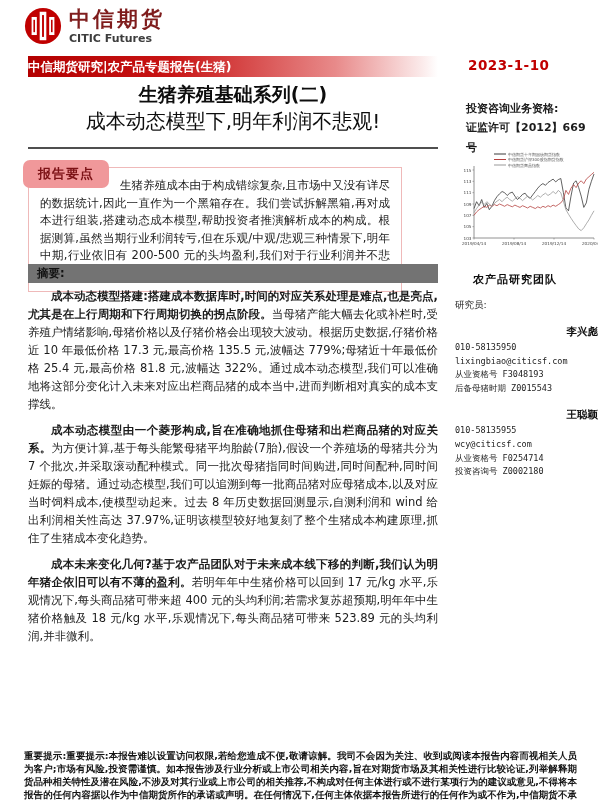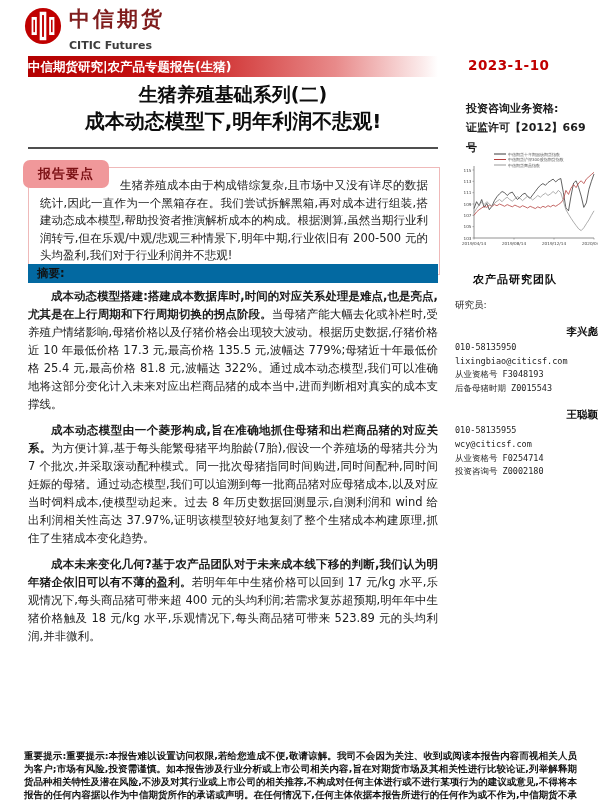--- a/index.html
+++ b/index.html
@@ -4,42 +4,42 @@
 <style>
   * { margin:0; padding:0; box-sizing:border-box; }
   body { background:#888; font-family:"DejaVu Sans", sans-serif; }
   .page { position:relative; width:600px; height:800px; background:#ffffff; overflow:hidden; margin:0 auto;
           font-family:"DejaVu Sans", sans-serif; color:#1a1a1a; }
 
   
   .logo-block { position:absolute; left:24px; top:7px; display:flex; align-items:flex-start; }
   .logo-text { margin-left:7px; }
   .logo-cn { font-size:21px; font-weight:bold; color:#7f1d1d; letter-spacing:3px; line-height:1.15; }
-  .logo-en { font-size:11px; font-weight:bold; color:#3d3d3d; margin-top:8px; }
+  .logo-en { font-size:11px; font-weight:bold; color:#3d3d3d; margin-top:1px; }
 
   
   .banner { position:absolute; left:28px; top:56px; width:410px; height:21px;
             background:linear-gradient(90deg,#b30000 0%,#c81414 35%,#e88a8a 75%,#fbeaea 96%,#fff 100%);
             color:#fff; font-size:12.5px; font-weight:bold; line-height:21px; }
   .report-date { position:absolute; left:468px; top:57px; color:#c00000; font-weight:bold; font-size:13.5px; letter-spacing:0.5px; }
 
   .title1 { position:absolute; left:28px; top:82px;  width:410px; text-align:center; font-size:19px; font-weight:bold; color:#0d0d0d; }
-  .title2 { position:absolute; left:28px; top:108px; width:410px; text-align:center; font-size:20px; font-weight:bold; color:#0d0d0d; }
+  .title2 { position:absolute; left:28px; top:108px; width:410px; text-align:center; font-size:20px; font-weight:normal; color:#0d0d0d; }
   .qualification { position:absolute; left:466px; top:99px; font-size:11px; font-weight:bold; line-height:1.75; color:#1c1c1c; }
 
   .title-rule { position:absolute; left:28px; top:147px; width:410px; border-top:2px solid #4f4f4f; }
 
   
-  .highlights { position:absolute; left:28px; top:167px; width:412px; border:1px solid #efb9b9;
+  .highlights { position:absolute; left:28px; top:167px; width:374px; border:1px solid #efb9b9;
                 padding:9px 11px 9px 11px; font-size:11.5px; line-height:17.5px; text-align:justify; color:#212121; }
   .hl-label { float:left; background:#f0989a; color:#7c1216; font-weight:bold; font-size:13px;
               padding:5px 15px; border-radius:7px; margin:-17px 11px 2px -17px; letter-spacing:1px; }
 
   
-  .abstract-bar { position:absolute; left:28px; top:264px; width:410px; background:#0369a1;
+  .abstract-bar { position:absolute; left:28px; top:264px; width:410px; background:#737373;
                   font-size:11.5px; font-weight:bold; padding:2px 9px; color:#111; }
   .content { position:absolute; left:28px; top:287px; width:410px; font-size:11.5px; text-align:justify; color:#1b1b1b; }
   .content p { text-indent:2em; line-height:18px; margin-bottom:8px; }
   .lead { font-weight:bold; }
 
   
   .chart-wrap { position:absolute; left:450px; top:150px; width:148px; height:104px; }
   .team { position:absolute; left:452px; top:272px; width:146px; }
   .team-title { font-size:11px; font-weight:bold; color:#0f0f0f; margin-left:21px; letter-spacing:1px; }
   .team-role { font-size:9.5px; color:#222; margin:12px 0 0 3px; }

